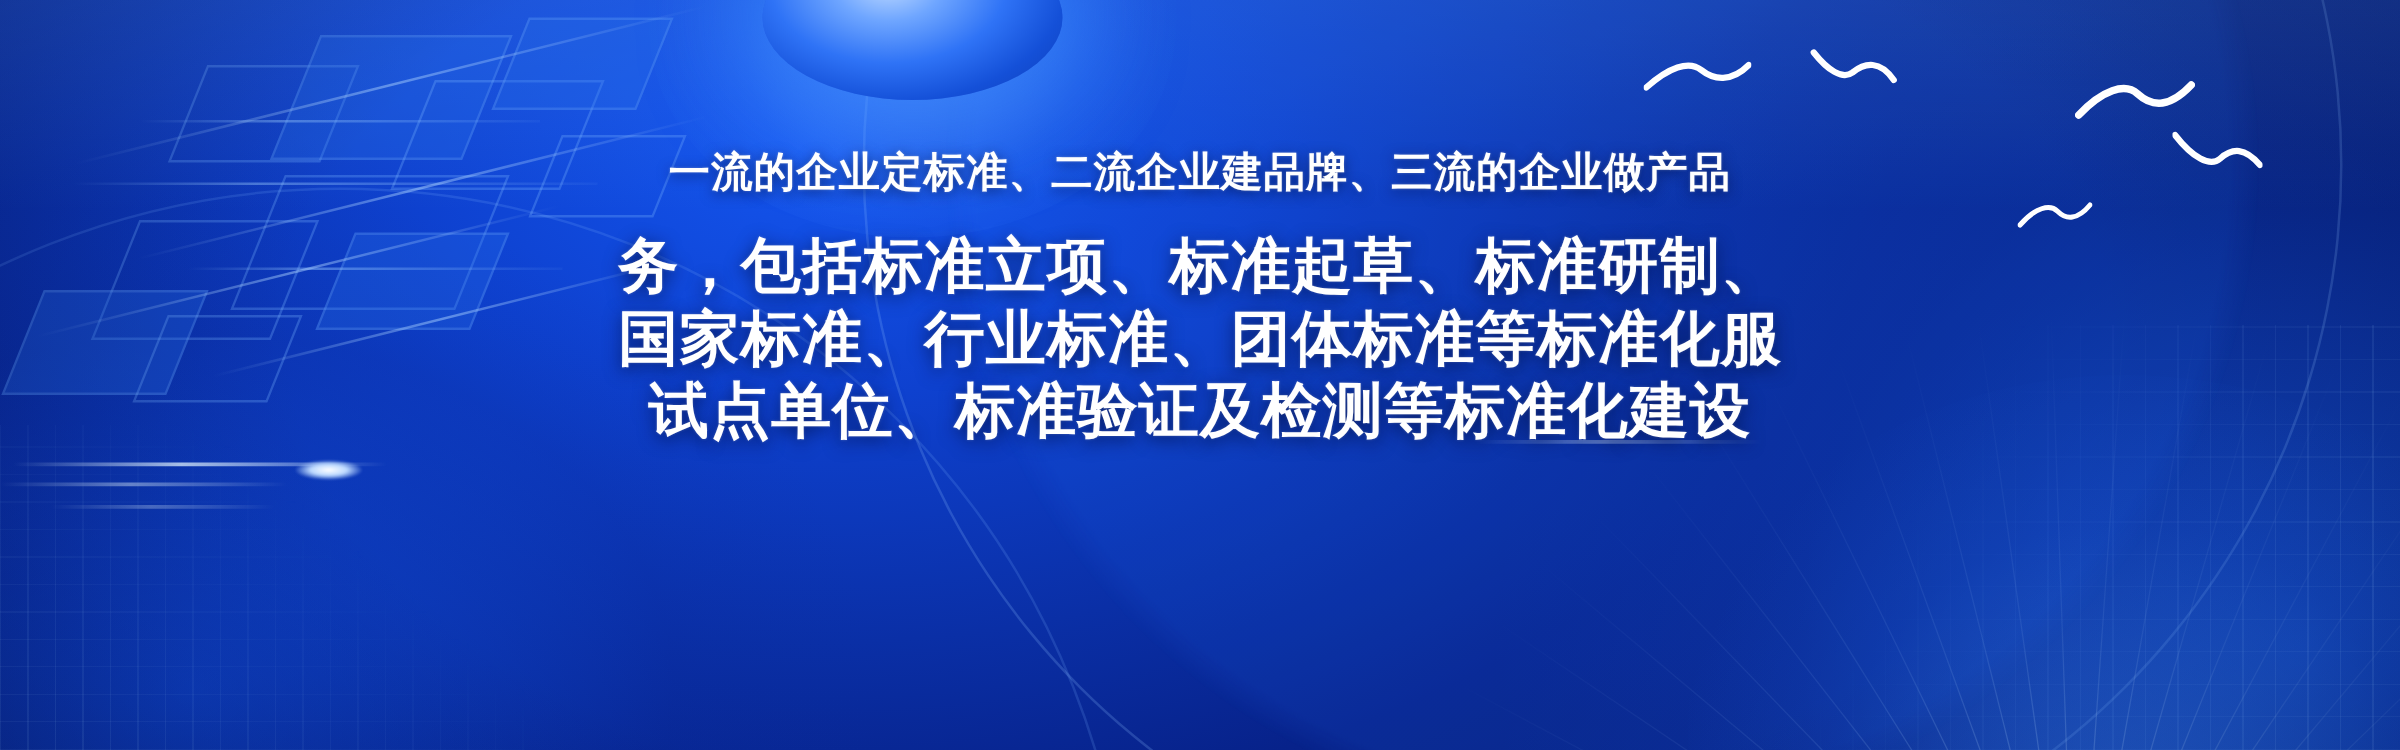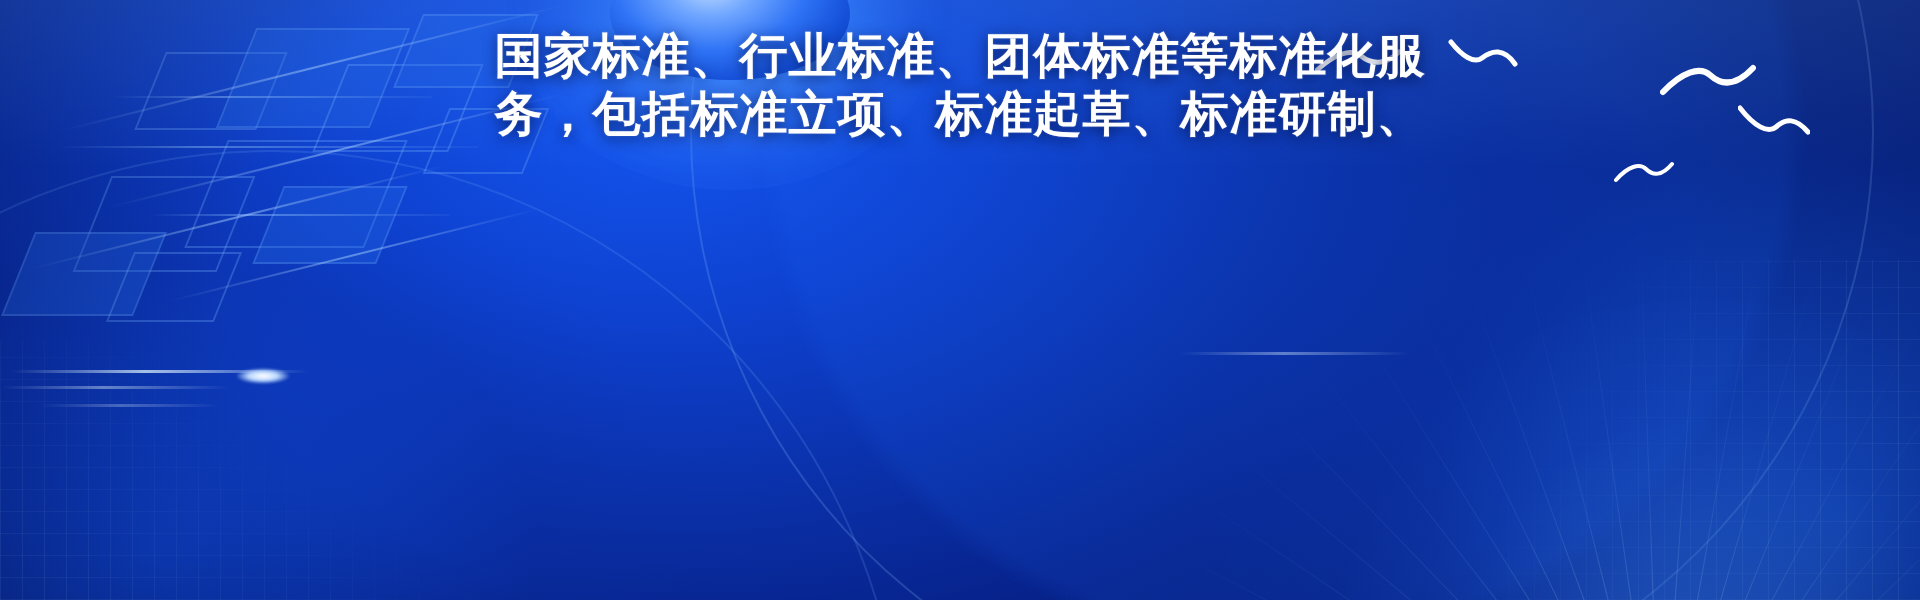--- a/index.html
+++ b/index.html
@@ -244,20 +244,22 @@
       <path d="M2 4 C16 22, 30 30, 38 23 C48 14, 58 14, 70 28" fill="none" stroke="#ffffff" stroke-width="5" stroke-linecap="round"></path>
     </svg>
   </div>
   <div class="bird" style="left:1614px;top:160px;">
     <svg width="60" height="26" viewBox="0 0 60 26">
       <path d="M2 20 C14 6, 26 3, 32 9 C39 16, 48 16, 58 4" fill="none" stroke="#ffffff" stroke-width="4" stroke-linecap="round"></path>
     </svg>
   </div>
 
   <div id="text-block">
+    <div id="subtitle">一流的企业定标准、二流企业建品牌、三流的企业做产品</div>
 
     <div id="headline">
+      <span class="hl-line">务，包括标准立项、标准起草、标准研制、</span>
       <span class="hl-line">国家标准、行业标准、团体标准等标准化服</span>
-      <span class="hl-line">务，包括标准立项、标准起草、标准研制、</span>
+      <span class="hl-line">试点单位、标准验证及检测等标准化建设</span>
     </div>
   </div>
 
 </div>
 
 </body></html>

